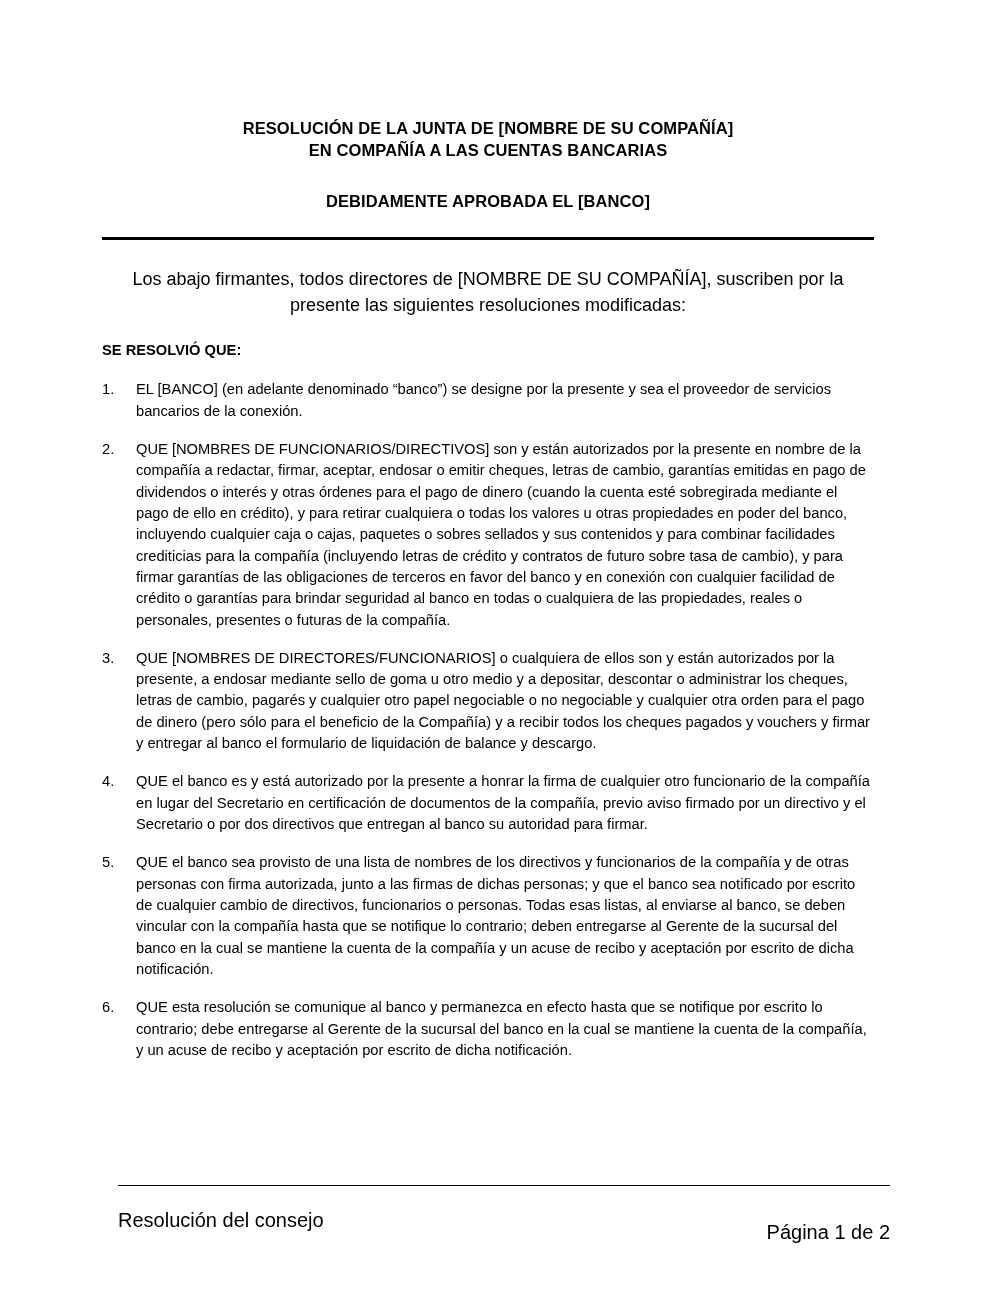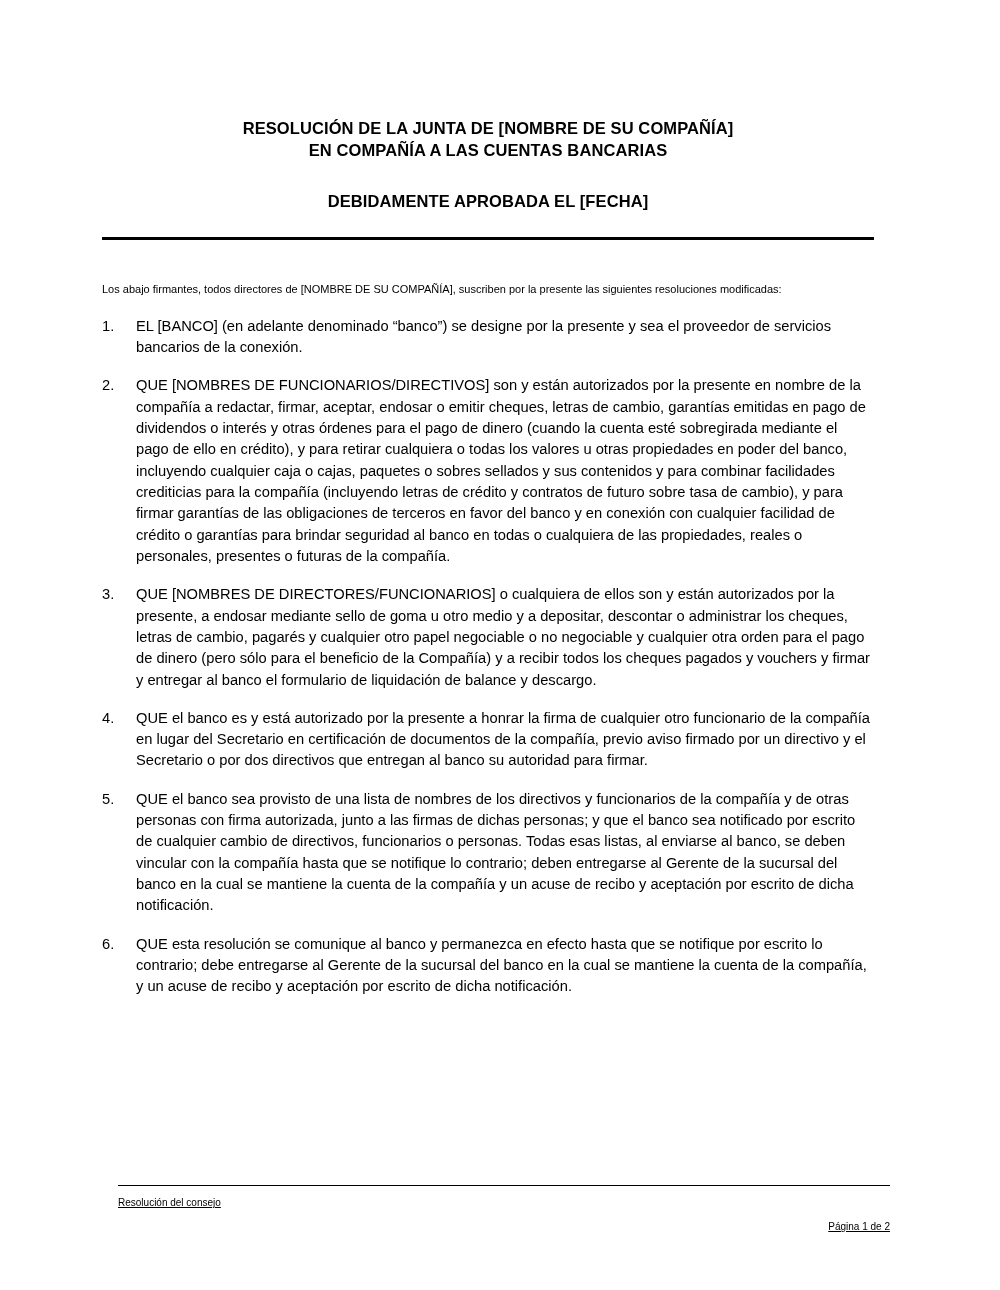--- a/index.html
+++ b/index.html
@@ -44,24 +44,24 @@
     margin-top: 30px;
     letter-spacing: 0.1px;
   }
   .rule {
     border: none;
     border-top: 3px solid #000;
     margin: 26px 0 0 0;
     width: 100%;
   }
   .intro {
-    margin-top: 42px;
-    font-size: 11px;
+    margin-top: 26px;
+    font-size: 18px;
     line-height: 1.45;
-    text-align: left;
+    text-align: center;
   }
   .resolved {
     margin-top: 22px;
     font-size: 14.7px;
     font-weight: bold;
     line-height: 1.45;
   }
   ol.items {
     margin: 18px 0 0 0;
     padding: 0;
@@ -91,45 +91,45 @@
   }
   .footer-rule {
     border: none;
     border-top: 1.5px solid #000;
     margin: 0;
     width: 100%;
   }
   .footer-row {
     display: flex;
     justify-content: space-between;
-    align-items: flex-start;
+    align-items: center;
     margin-top: 11px;
-    font-size: 10px;
-    text-decoration: underline;
+    font-size: 20px;
   }
   .footer-left { text-align: left; }
   .footer-right { text-align: right; margin-top: 24px; }
 </style>
 </head>
 <body>
 
 <div class="page">
 
   <div class="content">
 
     <div class="title-block">
       <div class="title-line">RESOLUCIÓN DE LA JUNTA DE [NOMBRE DE SU COMPAÑÍA]</div>
       <div class="title-line">EN COMPAÑÍA A LAS CUENTAS BANCARIAS</div>
-      <div class="title-sub">DEBIDAMENTE APROBADA EL [FECHA]</div>
+      <div class="title-sub">DEBIDAMENTE APROBADA EL [BANCO]</div>
     </div>
 
     <hr class="rule">
 
     <p class="intro">Los abajo firmantes, todos directores de [NOMBRE DE SU COMPAÑÍA], suscriben por la presente las siguientes resoluciones modificadas:</p>
 
+    <p class="resolved">SE RESOLVIÓ QUE:</p>
 
     <ol class="items">
       <li>
         <span class="num">1.</span>
         <span>EL [BANCO] (en adelante denominado “banco”) se designe por la presente y sea el proveedor de servicios bancarios de la conexión.</span>
       </li>
       <li>
         <span class="num">2.</span>
         <span>QUE [NOMBRES DE FUNCIONARIOS/DIRECTIVOS] son y están autorizados por la presente en nombre de la compañía a redactar, firmar, aceptar, endosar o emitir cheques, letras de cambio, garantías emitidas en pago de dividendos o interés y otras órdenes para el pago de dinero (cuando la cuenta esté sobregirada mediante el pago de ello en crédito), y para retirar cualquiera o todas los valores u otras propiedades en poder del banco, incluyendo cualquier caja o cajas, paquetes o sobres sellados y sus contenidos y para combinar facilidades crediticias para la compañía (incluyendo letras de crédito y contratos de futuro sobre tasa de cambio), y para firmar garantías de las obligaciones de terceros en favor del banco y en conexión con cualquier facilidad de crédito o garantías para brindar seguridad al banco en todas o cualquiera de las propiedades, reales o personales, presentes o futuras de la compañía.</span>
       </li>

